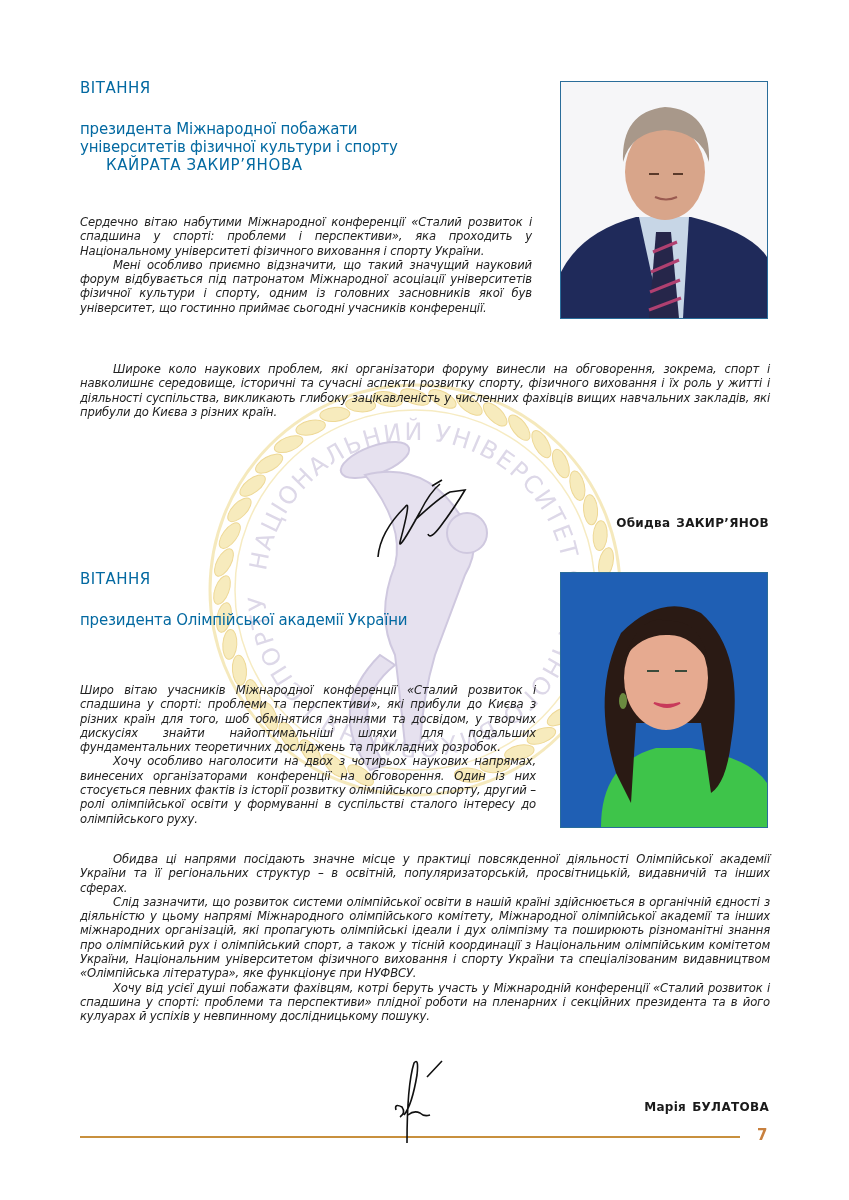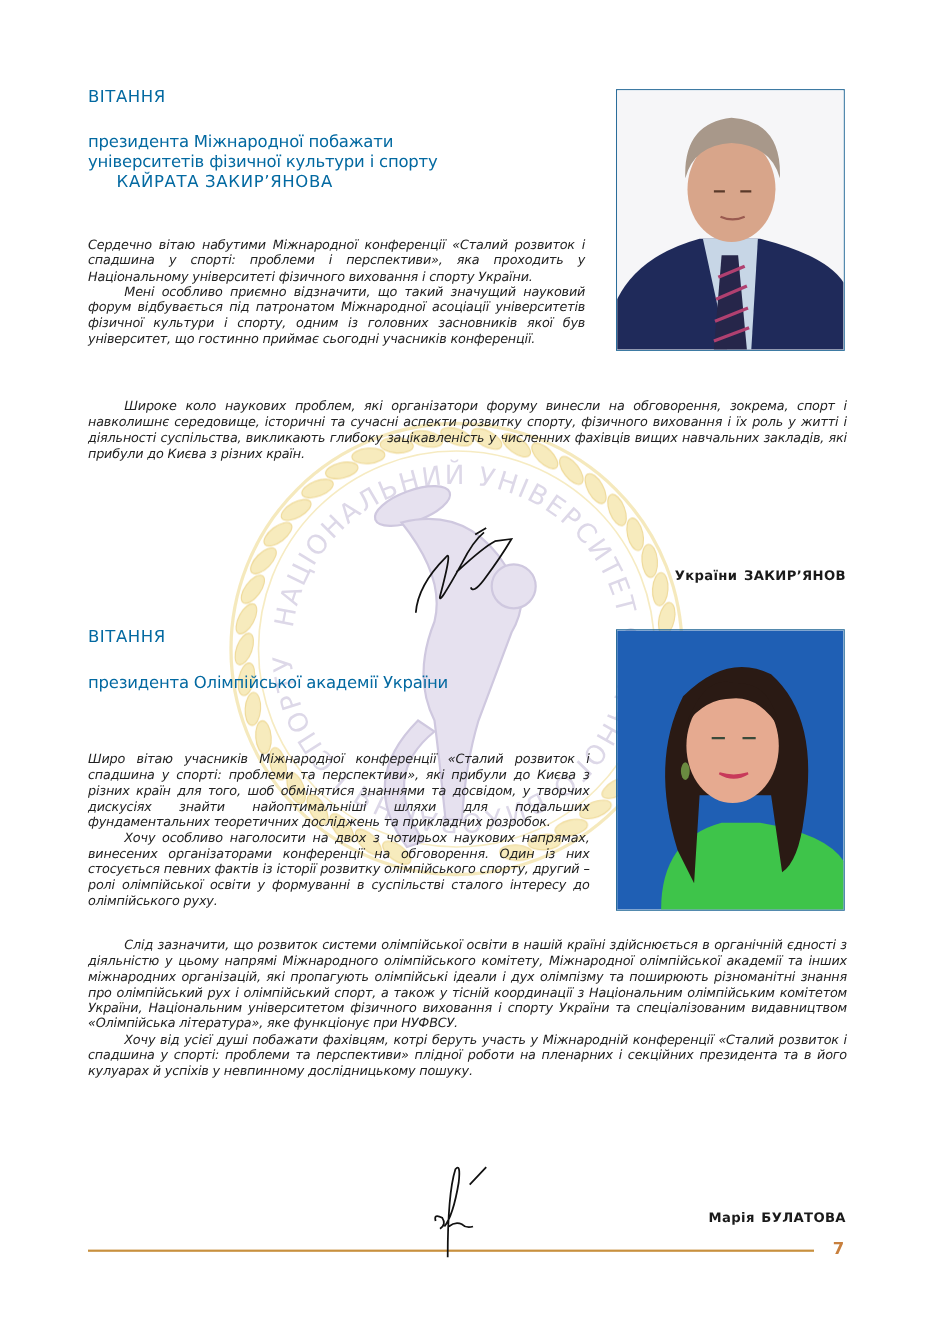--- a/index.html
+++ b/index.html
@@ -135,21 +135,21 @@
 </div>
 <div class="body-text wide1">
   <p class="indent">Широке коло наукових проблем, які організатори форуму винесли на обговорення, зокрема, спорт і навколишнє середовище, історичні та сучасні аспекти розвитку спорту, фізичного виховання і їх роль у житті і діяльності суспільства, викликають глибоку зацікавленість у численних фахівців вищих навчальних закладів, які прибули до Києва з різних країн.</p>
 </div>
 
 <svg class="sig" style="left:370px;top:472px" width="120" height="90" viewBox="0 0 120 90">
   <path d="M 8 85 Q 10 60 35 35 Q 42 25 30 70 Q 28 80 50 40 Q 60 20 70 12 M 62 14 L 72 8 M 45 48 Q 70 25 80 20 L 95 18 Q 85 35 70 55 Q 60 68 58 62" stroke="#111" stroke-width="1.6" fill="none"></path>
 </svg>
 
 <div class="signature-name" style="top:516px">
-  <span class="first">України</span><span>ЗАКИР’ЯНОВ</span>
+  <span class="first">Обидва</span><span>ЗАКИР’ЯНОВ</span>
 </div>
 
 <h2 class="heading kind" style="top:570px">ВІТАННЯ</h2>
 <h3 class="heading sub" style="top:611px">
   <span style="display:block">президента Олімпійської академії України</span>
 </h3>
 
 <div class="photo" style="left:560px;top:572px;width:206px;height:254px">
   <svg viewBox="0 0 206 254">
     <rect width="206" height="254" fill="#1f5fb4"></rect>
@@ -161,20 +161,21 @@
     <path d="M 93 130 Q 106 138 119 130 Q 106 134 93 130 Z" fill="#c83a5a" stroke="#c83a5a" stroke-width="2"></path>
     <ellipse cx="62" cy="128" rx="4" ry="8" fill="#6a8a40"></ellipse>
   </svg>
 </div>
 
 <div class="body-text narrow2">
   <p>Широ вітаю учасників Міжнародної конференції «Сталий розвиток і спадшина у спорті: проблеми та перспективи», які прибули до Києва з різних країн для того, шоб обмінятися знаннями та досвідом, у творчих дискусіях знайти найоптимальніші шляхи для подальших фундаментальних теоретичних досліджень та прикладних розробок.</p>
   <p class="indent">Хочу особливо наголосити на двох з чотирьох наукових напрямах, винесених організаторами конференції на обговорення. Один із них стосується певних фактів із історії розвитку олімпійського спорту, другий – ролі олімпійської освіти у формуванні в суспільстві сталого інтересу до олімпійського руху.</p>
 </div>
 <div class="body-text wide2">
+  <p class="indent">Обидва ці напрями посідають значне місце у практиці повсякденної діяльності Олімпійської академії України та її регіональних структур – в освітній, популяризаторській, просвітницькій, видавничій та інших сферах.</p>
   <p class="indent">Слід зазначити, що розвиток системи олімпійської освіти в нашій країні здійснюється в органічній єдності з діяльністю у цьому напрямі Міжнародного олімпійського комітету, Міжнародної олімпійської академії та інших міжнародних організацій, які пропагують олімпійські ідеали і дух олімпізму та поширюють різноманітні знання про олімпійський рух і олімпійський спорт, а також у тісній координації з Національним олімпійським комітетом України, Національним університетом фізичного виховання і спорту України та спеціалізованим видавництвом «Олімпійська література», яке функціонує при НУФВСУ.</p>
   <p class="indent">Хочу від усієї душі побажати фахівцям, котрі беруть участь у Міжнародній конференції «Сталий розвиток і спадшина у спорті: проблеми та перспективи» плідної роботи на пленарних і секційних президента та в його кулуарах й успіхів у невпинному дослідницькому пошуку.</p>
 </div>
 
 <svg class="sig" style="left:392px;top:1055px" width="70" height="90" viewBox="0 0 70 90">
   <path d="M 4 55 Q 2 48 10 52 Q 14 58 8 62 M 12 60 Q 20 50 25 20 Q 27 2 22 8 Q 15 30 15 88 M 16 60 Q 22 55 28 58 Q 32 62 38 60 M 35 22 L 50 6" stroke="#111" stroke-width="1.6" fill="none"></path>
 </svg>
 
 <div class="signature-name" style="top:1100px">
   <span class="first">Марія</span><span>БУЛАТОВА</span>

